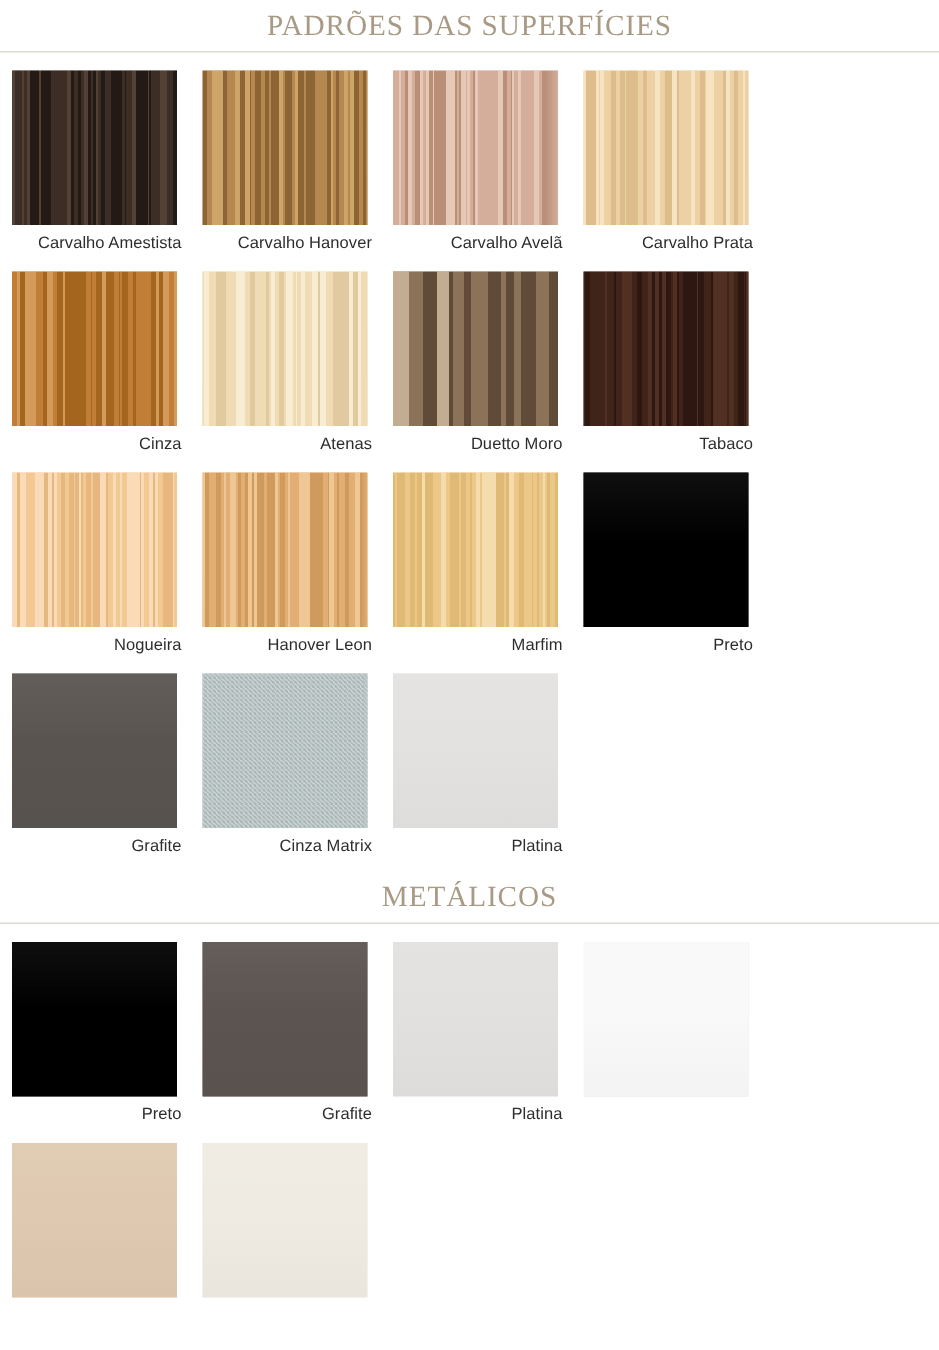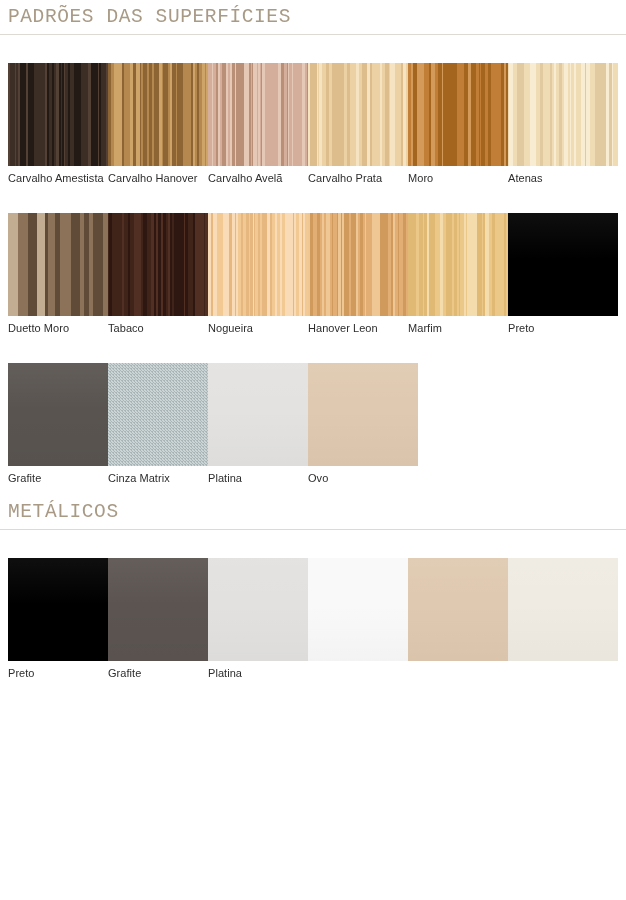--- a/index.html
+++ b/index.html
@@ -22,47 +22,49 @@
     background: #ffffff;
     box-sizing: border-box;
   }
 
   
   .section { padding: 0; }
   .section-head {
     padding: 0 8px 0 8px;
   }
   .section-title {
-    font-family: Liberation Mono, monospace;
+    font-family: Liberation Serif, serif;
     font-size: 19.5px;
     font-weight: 400;
     letter-spacing: 0.6px;
     color: #a89a85;
     line-height: 1;
     padding-top: 8px;
     padding-bottom: 6px;
     white-space: nowrap;
+    text-align: center;
   }
   .section-rule {
     height: 1px;
     background: #dddad4;
     margin: 0 0 0 0;
   }
 
   
   .swatch-grid {
     display: flex;
     flex-wrap: wrap;
     padding: 0 0 0 8px;
   }
   .swatch-cell {
-    width: 100px;
+    width: 127px;
     box-sizing: border-box;
-    padding-top: 28px;
+    padding-top: 12px;
     padding-right: 14px;
+    text-align: right;
   }
   .swatch-chip {
     position: relative;
     width: 110px;
     height: 103px;
     box-sizing: border-box;
     overflow: hidden;
     background: #f0f0f0;
   }
   .swatch-chip .grain {
@@ -114,21 +116,21 @@
         <div class="swatch-cell">
           <div class="swatch-chip" style="background: rgb(236, 209, 164);">
             <div class="grain" style="background-image: linear-gradient(90deg, rgb(246, 227, 194) 0%, rgb(246, 227, 194) 1.49%, rgb(220, 189, 139) 1.49%, rgb(220, 189, 139) 2.91%, rgb(220, 189, 139) 2.91%, rgb(220, 189, 139) 5.83%, rgb(220, 189, 139) 5.83%, rgb(220, 189, 139) 7.78%, rgb(246, 227, 194) 7.78%, rgb(246, 227, 194) 9.13%, rgb(236, 209, 164) 9.13%, rgb(236, 209, 164) 10.29%, rgb(246, 227, 194) 10.29%, rgb(246, 227, 194) 12.42%, rgb(236, 209, 164) 12.42%, rgb(236, 209, 164) 13.19%, rgb(236, 209, 164) 13.19%, rgb(236, 209, 164) 15.65%, rgb(236, 209, 164) 15.65%, rgb(236, 209, 164) 16.37%, rgb(220, 189, 139) 16.37%, rgb(220, 189, 139) 19.42%, rgb(236, 209, 164) 19.42%, rgb(236, 209, 164) 22.08%, rgb(220, 189, 139) 22.08%, rgb(220, 189, 139) 25.19%, rgb(236, 209, 164) 25.19%, rgb(236, 209, 164) 25.84%, rgb(220, 189, 139) 25.84%, rgb(220, 189, 139) 27.4%, rgb(220, 189, 139) 27.4%, rgb(220, 189, 139) 29.82%, rgb(220, 189, 139) 29.82%, rgb(220, 189, 139) 32.89%, rgb(236, 209, 164) 32.89%, rgb(236, 209, 164) 35.87%, rgb(220, 189, 139) 35.87%, rgb(220, 189, 139) 38.42%, rgb(236, 209, 164) 38.42%, rgb(236, 209, 164) 41.2%, rgb(236, 209, 164) 41.2%, rgb(236, 209, 164) 43.28%, rgb(246, 227, 194) 43.28%, rgb(246, 227, 194) 46.28%, rgb(236, 209, 164) 46.28%, rgb(236, 209, 164) 49.19%, rgb(220, 189, 139) 49.19%, rgb(220, 189, 139) 52.17%, rgb(220, 189, 139) 52.17%, rgb(220, 189, 139) 53.78%, rgb(246, 227, 194) 53.78%, rgb(246, 227, 194) 55.82%, rgb(246, 227, 194) 55.82%, rgb(246, 227, 194) 56.43%, rgb(220, 189, 139) 56.43%, rgb(220, 189, 139) 57.78%, rgb(236, 209, 164) 57.78%, rgb(236, 209, 164) 60.49%, rgb(236, 209, 164) 60.49%, rgb(236, 209, 164) 63.2%, rgb(236, 209, 164) 63.2%, rgb(236, 209, 164) 65.34%, rgb(246, 227, 194) 65.34%, rgb(246, 227, 194) 66.41%, rgb(246, 227, 194) 66.41%, rgb(246, 227, 194) 67.33%, rgb(236, 209, 164) 67.33%, rgb(236, 209, 164) 70.45%, rgb(220, 189, 139) 70.45%, rgb(220, 189, 139) 71.84%, rgb(220, 189, 139) 71.84%, rgb(220, 189, 139) 73.59%, rgb(236, 209, 164) 73.59%, rgb(236, 209, 164) 74.4%, rgb(246, 227, 194) 74.4%, rgb(246, 227, 194) 75.23%, rgb(246, 227, 194) 75.23%, rgb(246, 227, 194) 76.34%, rgb(246, 227, 194) 76.34%, rgb(246, 227, 194) 76.97%, rgb(246, 227, 194) 76.97%, rgb(246, 227, 194) 78.92%, rgb(236, 209, 164) 78.92%, rgb(236, 209, 164) 79.82%, rgb(236, 209, 164) 79.82%, rgb(236, 209, 164) 82.79%, rgb(236, 209, 164) 82.79%, rgb(236, 209, 164) 84.36%, rgb(220, 189, 139) 84.36%, rgb(220, 189, 139) 86.56%, rgb(246, 227, 194) 86.56%, rgb(246, 227, 194) 88.75%, rgb(236, 209, 164) 88.75%, rgb(236, 209, 164) 91.18%, rgb(220, 189, 139) 91.18%, rgb(220, 189, 139) 93.86%, rgb(236, 209, 164) 93.86%, rgb(236, 209, 164) 96.37%, rgb(246, 227, 194) 96.37%, rgb(246, 227, 194) 98.05%, rgb(236, 209, 164) 98.05%, rgb(236, 209, 164) 100%, rgb(246, 227, 194) 100%, rgb(246, 227, 194) 100%, rgb(220, 189, 139) 100%, rgb(220, 189, 139) 100%, rgb(236, 209, 164) 100%, rgb(236, 209, 164) 100%, rgb(236, 209, 164) 100%), linear-gradient(rgba(255, 255, 255, 0.1) 0%, rgba(0, 0, 0, 0) 22%, rgba(0, 0, 0, 0.05) 78%, rgba(0, 0, 0, 0.1) 100%); background-blend-mode: normal, overlay; opacity: 1;"></div>
           </div>
           <div class="swatch-label">Carvalho Prata</div>
         </div>
         <div class="swatch-cell">
           <div class="swatch-chip" style="background: rgb(192, 126, 54);">
             <div class="grain" style="background-image: linear-gradient(90deg, rgb(192, 126, 54) 0%, rgb(192, 126, 54) 2.84%, rgb(211, 154, 90) 2.84%, rgb(211, 154, 90) 4.7%, rgb(164, 102, 31) 4.7%, rgb(164, 102, 31) 7.88%, rgb(211, 154, 90) 7.88%, rgb(211, 154, 90) 10.57%, rgb(211, 154, 90) 10.57%, rgb(211, 154, 90) 11.52%, rgb(211, 154, 90) 11.52%, rgb(211, 154, 90) 14.66%, rgb(192, 126, 54) 14.66%, rgb(192, 126, 54) 16.48%, rgb(192, 126, 54) 16.48%, rgb(192, 126, 54) 18.8%, rgb(164, 102, 31) 18.8%, rgb(164, 102, 31) 21.07%, rgb(211, 154, 90) 21.07%, rgb(211, 154, 90) 22.9%, rgb(211, 154, 90) 22.9%, rgb(211, 154, 90) 24.91%, rgb(192, 126, 54) 24.91%, rgb(192, 126, 54) 27.38%, rgb(164, 102, 31) 27.38%, rgb(164, 102, 31) 29.33%, rgb(164, 102, 31) 29.33%, rgb(164, 102, 31) 31.01%, rgb(211, 154, 90) 31.01%, rgb(211, 154, 90) 32.25%, rgb(164, 102, 31) 32.25%, rgb(164, 102, 31) 35.02%, rgb(164, 102, 31) 35.02%, rgb(164, 102, 31) 37.87%, rgb(164, 102, 31) 37.87%, rgb(164, 102, 31) 40.63%, rgb(164, 102, 31) 40.63%, rgb(164, 102, 31) 42.68%, rgb(164, 102, 31) 42.68%, rgb(164, 102, 31) 44.78%, rgb(192, 126, 54) 44.78%, rgb(192, 126, 54) 47.76%, rgb(164, 102, 31) 47.76%, rgb(164, 102, 31) 48.49%, rgb(192, 126, 54) 48.49%, rgb(192, 126, 54) 50.8%, rgb(164, 102, 31) 50.8%, rgb(164, 102, 31) 51.68%, rgb(164, 102, 31) 51.68%, rgb(164, 102, 31) 54.3%, rgb(211, 154, 90) 54.3%, rgb(211, 154, 90) 57.03%, rgb(164, 102, 31) 57.03%, rgb(164, 102, 31) 59.58%, rgb(164, 102, 31) 59.58%, rgb(164, 102, 31) 62.01%, rgb(192, 126, 54) 62.01%, rgb(192, 126, 54) 64.6%, rgb(164, 102, 31) 64.6%, rgb(164, 102, 31) 65.68%, rgb(192, 126, 54) 65.68%, rgb(192, 126, 54) 66.37%, rgb(164, 102, 31) 66.37%, rgb(164, 102, 31) 68.01%, rgb(164, 102, 31) 68.01%, rgb(164, 102, 31) 70.24%, rgb(192, 126, 54) 70.24%, rgb(192, 126, 54) 73.13%, rgb(164, 102, 31) 73.13%, rgb(164, 102, 31) 75.43%, rgb(192, 126, 54) 75.43%, rgb(192, 126, 54) 78.53%, rgb(192, 126, 54) 78.53%, rgb(192, 126, 54) 79.87%, rgb(192, 126, 54) 79.87%, rgb(192, 126, 54) 80.68%, rgb(192, 126, 54) 80.68%, rgb(192, 126, 54) 83.84%, rgb(192, 126, 54) 83.84%, rgb(192, 126, 54) 84.47%, rgb(164, 102, 31) 84.47%, rgb(164, 102, 31) 87.02%, rgb(211, 154, 90) 87.02%, rgb(211, 154, 90) 89.09%, rgb(164, 102, 31) 89.09%, rgb(164, 102, 31) 91.81%, rgb(211, 154, 90) 91.81%, rgb(211, 154, 90) 94.92%, rgb(192, 126, 54) 94.92%, rgb(192, 126, 54) 96.52%, rgb(192, 126, 54) 96.52%, rgb(192, 126, 54) 97.97%, rgb(211, 154, 90) 97.97%, rgb(211, 154, 90) 100%, rgb(211, 154, 90) 100%, rgb(211, 154, 90) 100%, rgb(164, 102, 31) 100%, rgb(164, 102, 31) 100%, rgb(211, 154, 90) 100%, rgb(211, 154, 90) 100%, rgb(192, 126, 54) 100%, rgb(192, 126, 54) 100%, rgb(192, 126, 54) 100%, rgb(192, 126, 54) 100%, rgb(192, 126, 54) 100%, rgb(192, 126, 54) 100%, rgb(192, 126, 54) 100%, rgb(192, 126, 54) 100%, rgb(192, 126, 54) 100%), linear-gradient(rgba(255, 255, 255, 0.1) 0%, rgba(0, 0, 0, 0) 22%, rgba(0, 0, 0, 0.05) 78%, rgba(0, 0, 0, 0.1) 100%); background-blend-mode: normal, overlay; opacity: 1;"></div>
           </div>
-          <div class="swatch-label">Moro</div>
+          <div class="swatch-label">Cinza</div>
         </div>
         <div class="swatch-cell">
           <div class="swatch-chip" style="background: rgb(240, 220, 180);">
             <div class="grain" style="background-image: linear-gradient(90deg, rgb(240, 220, 180) 0%, rgb(240, 220, 180) 0.97%, rgb(248, 236, 211) 0.97%, rgb(248, 236, 211) 4.17%, rgb(240, 220, 180) 4.17%, rgb(240, 220, 180) 6.53%, rgb(240, 220, 180) 6.53%, rgb(240, 220, 180) 8.24%, rgb(226, 202, 160) 8.24%, rgb(226, 202, 160) 10.21%, rgb(226, 202, 160) 10.21%, rgb(226, 202, 160) 11.78%, rgb(226, 202, 160) 11.78%, rgb(226, 202, 160) 13.33%, rgb(226, 202, 160) 13.33%, rgb(226, 202, 160) 14.53%, rgb(240, 220, 180) 14.53%, rgb(240, 220, 180) 15.92%, rgb(240, 220, 180) 15.92%, rgb(240, 220, 180) 17.94%, rgb(240, 220, 180) 17.94%, rgb(240, 220, 180) 20.43%, rgb(248, 236, 211) 20.43%, rgb(248, 236, 211) 23.23%, rgb(248, 236, 211) 23.23%, rgb(248, 236, 211) 25.6%, rgb(240, 220, 180) 25.6%, rgb(240, 220, 180) 28.64%, rgb(226, 202, 160) 28.64%, rgb(226, 202, 160) 29.81%, rgb(226, 202, 160) 29.81%, rgb(226, 202, 160) 32.12%, rgb(240, 220, 180) 32.12%, rgb(240, 220, 180) 33.69%, rgb(240, 220, 180) 33.69%, rgb(240, 220, 180) 35.93%, rgb(240, 220, 180) 35.93%, rgb(240, 220, 180) 38.63%, rgb(226, 202, 160) 38.63%, rgb(226, 202, 160) 40.34%, rgb(240, 220, 180) 40.34%, rgb(240, 220, 180) 41.41%, rgb(248, 236, 211) 41.41%, rgb(248, 236, 211) 43.39%, rgb(248, 236, 211) 43.39%, rgb(248, 236, 211) 44.07%, rgb(240, 220, 180) 44.07%, rgb(240, 220, 180) 45.21%, rgb(240, 220, 180) 45.21%, rgb(240, 220, 180) 46.59%, rgb(226, 202, 160) 46.59%, rgb(226, 202, 160) 48.75%, rgb(226, 202, 160) 48.75%, rgb(226, 202, 160) 49.46%, rgb(240, 220, 180) 49.46%, rgb(240, 220, 180) 50.79%, rgb(248, 236, 211) 50.79%, rgb(248, 236, 211) 52.73%, rgb(248, 236, 211) 52.73%, rgb(248, 236, 211) 54.13%, rgb(248, 236, 211) 54.13%, rgb(248, 236, 211) 54.87%, rgb(240, 220, 180) 54.87%, rgb(240, 220, 180) 56.51%, rgb(248, 236, 211) 56.51%, rgb(248, 236, 211) 57.26%, rgb(240, 220, 180) 57.26%, rgb(240, 220, 180) 59.94%, rgb(248, 236, 211) 59.94%, rgb(248, 236, 211) 61.84%, rgb(240, 220, 180) 61.84%, rgb(240, 220, 180) 62.84%, rgb(240, 220, 180) 62.84%, rgb(240, 220, 180) 65.51%, rgb(240, 220, 180) 65.51%, rgb(240, 220, 180) 66.55%, rgb(248, 236, 211) 66.55%, rgb(248, 236, 211) 68.32%, rgb(248, 236, 211) 68.32%, rgb(248, 236, 211) 70.05%, rgb(226, 202, 160) 70.05%, rgb(226, 202, 160) 71.01%, rgb(248, 236, 211) 71.01%, rgb(248, 236, 211) 72.4%, rgb(248, 236, 211) 72.4%, rgb(248, 236, 211) 74.82%, rgb(240, 220, 180) 74.82%, rgb(240, 220, 180) 76.69%, rgb(240, 220, 180) 76.69%, rgb(240, 220, 180) 79.35%, rgb(226, 202, 160) 79.35%, rgb(226, 202, 160) 80.91%, rgb(226, 202, 160) 80.91%, rgb(226, 202, 160) 83.18%, rgb(226, 202, 160) 83.18%, rgb(226, 202, 160) 84.97%, rgb(226, 202, 160) 84.97%, rgb(226, 202, 160) 86.58%, rgb(226, 202, 160) 86.58%, rgb(226, 202, 160) 89.05%, rgb(248, 236, 211) 89.05%, rgb(248, 236, 211) 91.38%, rgb(226, 202, 160) 91.38%, rgb(226, 202, 160) 94.37%, rgb(248, 236, 211) 94.37%, rgb(248, 236, 211) 95.89%, rgb(240, 220, 180) 95.89%, rgb(240, 220, 180) 98.95%, rgb(240, 220, 180) 100%), linear-gradient(rgba(255, 255, 255, 0.1) 0%, rgba(0, 0, 0, 0) 22%, rgba(0, 0, 0, 0.05) 78%, rgba(0, 0, 0, 0.1) 100%); background-blend-mode: normal, overlay; opacity: 1;"></div>
           </div>
           <div class="swatch-label">Atenas</div>
         </div>
         <div class="swatch-cell">
           <div class="swatch-chip" style="background: rgb(140, 114, 88);">
             <div class="grain" style="background-image: linear-gradient(90deg, rgb(194, 173, 147) 0%, rgb(194, 173, 147) 5.97%, rgb(194, 173, 147) 5.97%, rgb(194, 173, 147) 9.44%, rgb(140, 114, 88) 9.44%, rgb(140, 114, 88) 14.02%, rgb(140, 114, 88) 14.02%, rgb(140, 114, 88) 17.94%, rgb(95, 75, 55) 17.94%, rgb(95, 75, 55) 22.19%, rgb(95, 75, 55) 22.19%, rgb(95, 75, 55) 26.41%, rgb(194, 173, 147) 26.41%, rgb(194, 173, 147) 34.05%, rgb(95, 75, 55) 34.05%, rgb(95, 75, 55) 36.35%, rgb(140, 114, 88) 36.35%, rgb(140, 114, 88) 42.75%, rgb(95, 75, 55) 42.75%, rgb(95, 75, 55) 47.09%, rgb(140, 114, 88) 47.09%, rgb(140, 114, 88) 54.78%, rgb(140, 114, 88) 54.78%, rgb(140, 114, 88) 57.71%, rgb(95, 75, 55) 57.71%, rgb(95, 75, 55) 65.26%, rgb(140, 114, 88) 65.26%, rgb(140, 114, 88) 68.75%, rgb(95, 75, 55) 68.75%, rgb(95, 75, 55) 73.58%, rgb(140, 114, 88) 73.58%, rgb(140, 114, 88) 77.57%, rgb(95, 75, 55) 77.57%, rgb(95, 75, 55) 86.44%, rgb(140, 114, 88) 86.44%, rgb(140, 114, 88) 94.84%, rgb(95, 75, 55) 94.84%, rgb(95, 75, 55) 100%, rgb(194, 173, 147) 100%, rgb(194, 173, 147) 100%, rgb(140, 114, 88) 100%, rgb(140, 114, 88) 100%, rgb(194, 173, 147) 100%, rgb(194, 173, 147) 100%, rgb(194, 173, 147) 100%, rgb(194, 173, 147) 100%, rgb(140, 114, 88) 100%, rgb(140, 114, 88) 100%, rgb(194, 173, 147) 100%, rgb(194, 173, 147) 100%, rgb(140, 114, 88) 100%, rgb(140, 114, 88) 100%, rgb(140, 114, 88) 100%), linear-gradient(rgba(255, 255, 255, 0.1) 0%, rgba(0, 0, 0, 0) 22%, rgba(0, 0, 0, 0.05) 78%, rgba(0, 0, 0, 0.1) 100%); background-blend-mode: normal, overlay; opacity: 1;"></div>
@@ -175,26 +177,20 @@
           <div class="swatch-chip" style="background: rgb(185, 196, 196);">
             <div class="grain" style="background: repeating-linear-gradient(37deg, rgb(205, 214, 214) 0px, rgb(205, 214, 214) 1px, rgb(169, 181, 182) 1px, rgb(169, 181, 182) 2px) 0% 0% / 3px 3px, repeating-linear-gradient(-48deg, rgba(255, 255, 255, 0.55) 0px, rgba(255, 255, 255, 0.55) 1px, rgba(0, 0, 0, 0.05) 1px, rgba(0, 0, 0, 0.05) 3px) 0% 0% / 4px 4px, radial-gradient(circle at 38% 42%, rgb(205, 214, 214) 0%, rgb(185, 196, 196) 70%) 0% 0% / 100% 100% rgb(185, 196, 196); opacity: 0.95;"></div>
           </div>
           <div class="swatch-label">Cinza Matrix</div>
         </div>
         <div class="swatch-cell">
           <div class="swatch-chip" style="background: rgb(227, 226, 224);">
             <div class="grain" style="background: linear-gradient(rgba(255, 255, 255, 0.06) 0%, rgba(0, 0, 0, 0) 45%, rgba(0, 0, 0, 0.024) 100%) rgb(227, 226, 224);"></div>
           </div>
           <div class="swatch-label">Platina</div>
-        </div>
-        <div class="swatch-cell">
-          <div class="swatch-chip" style="background: rgb(223, 201, 176);">
-            <div class="grain" style="background: linear-gradient(rgba(255, 255, 255, 0.06) 0%, rgba(0, 0, 0, 0) 45%, rgba(0, 0, 0, 0.024) 100%) rgb(223, 201, 176);"></div>
-          </div>
-          <div class="swatch-label">Ovo</div>
         </div>
       </div>
   </div>
 
   <div class="section metals">
     <div class="section-head">
       <div class="section-title">METÁLICOS</div>
     </div>
     <div class="section-rule"></div>
     <div class="swatch-grid" id="grid-metals">

